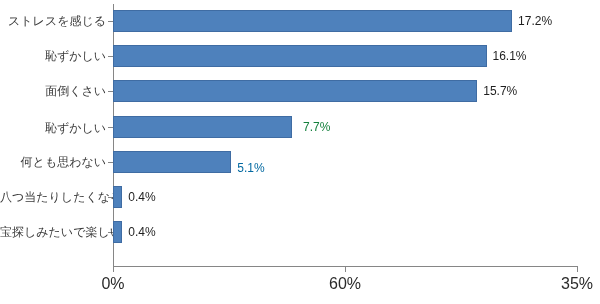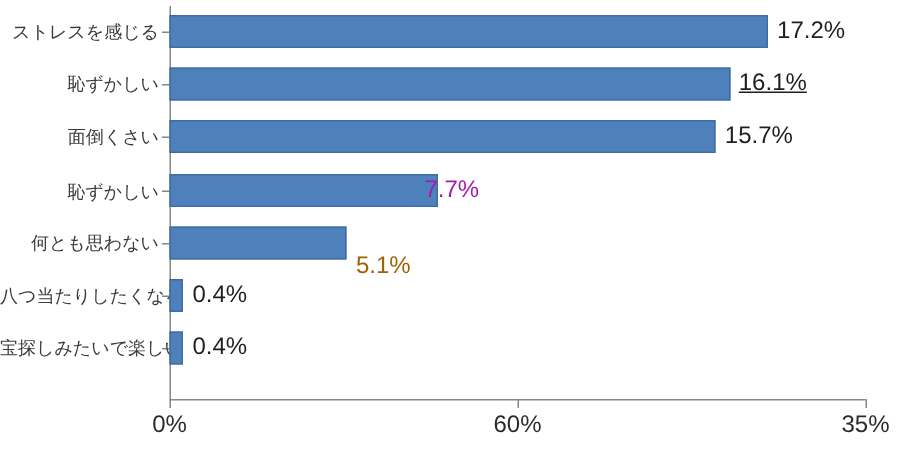--- a/index.html
+++ b/index.html
@@ -74,21 +74,21 @@
     white-space: nowrap;
     font-size: 12px;
     line-height: 14px;
     color: #3a3a3a;
   }
 
   
   .data-label {
     position: absolute;
     white-space: nowrap;
-    font-size: 16px;
+    font-size: 12px;
     line-height: 18px;
     color: #1f1f1f;
   }
 
   
   .x-tick-label {
     position: absolute;
     top: 275px;
     white-space: nowrap;
     font-size: 16px;
@@ -106,33 +106,33 @@
   <div class="axis-x-line"></div>
 
   <div id="rows-layer">
       <div class="y-tick" style="top: 21px;"></div>
       <div class="cat-label-wrap" style="top: 14px;">ストレスを感じる</div>
       <div class="bar" title="ストレスを感じる 17.2%" style="left: 113px; top: 10px; width: 399.04px; background: rgb(78, 129, 188); border-color: rgb(63, 108, 163);"></div>
       <div class="data-label" style="left: 518.04px; top: 12px; color: rgb(31, 31, 31);">17.2%</div>
       <div class="y-tick" style="top: 56.2px;"></div>
       <div class="cat-label-wrap" style="top: 49.2px;">恥ずかしい</div>
       <div class="bar" title="面倒くさい 16.1%" style="left: 113px; top: 45.2px; width: 373.52px; background: rgb(78, 129, 188); border-color: rgb(63, 108, 163);"></div>
-      <div class="data-label" style="left: 492.52px; top: 47.2px; color: rgb(31, 31, 31); text-decoration: underline;">16.1%</div>
+      <div class="data-label" style="left: 492.52px; top: 47.2px; color: rgb(31, 31, 31);">16.1%</div>
       <div class="y-tick" style="top: 91.4px;"></div>
       <div class="cat-label-wrap" style="top: 84.4px;">面倒くさい</div>
       <div class="bar" title="イライラする 15.7%" style="left: 113px; top: 80.4px; width: 364.24px; background: rgb(78, 129, 188); border-color: rgb(63, 108, 163);"></div>
       <div class="data-label" style="left: 483.24px; top: 82.4px; color: rgb(31, 31, 31);">15.7%</div>
       <div class="y-tick" style="top: 126.6px;"></div>
       <div class="cat-label-wrap" style="top: 121px;">恥ずかしい</div>
       <div class="bar" title="恥ずかしい 7.7%" style="left: 113px; top: 115.6px; width: 178.64px; background: rgb(78, 129, 188); border-color: rgb(63, 108, 163);"></div>
-      <div class="data-label" style="left: 283px; top: 117.6px; color: #a21caf;">7.7%</div>
+      <div class="data-label" style="left: 303px; top: 117.6px; color: #15803d;">7.7%</div>
       <div class="y-tick" style="top: 161.8px;"></div>
       <div class="cat-label-wrap" style="top: 154.8px;">何とも思わない</div>
       <div class="bar" title="何とも思わない 5.1%" style="left: 113px; top: 150.8px; width: 118.32px; background: rgb(78, 129, 188); border-color: rgb(63, 108, 163);"></div>
-      <div class="data-label" style="left: 237.32px; top: 169px; color: #a16207;">5.1%</div>
+      <div class="data-label" style="left: 237.32px; top: 159px; color: #0369a1;">5.1%</div>
       <div class="y-tick" style="top: 197px;"></div>
       <div class="cat-label-wrap" style="top: 190px;">八つ当たりしたくなる</div>
       <div class="bar" title="八つ当たりしたくなる 0.4%" style="left: 113px; top: 186px; width: 9.28px; background: rgb(78, 129, 188); border-color: rgb(63, 108, 163);"></div>
       <div class="data-label" style="left: 128.28px; top: 188px; color: rgb(31, 31, 31);">0.4%</div>
       <div class="y-tick" style="top: 232.2px;"></div>
       <div class="cat-label-wrap" style="top: 225.2px;">宝探しみたいで楽しい</div>
       <div class="bar" title="宝探しみたいで楽しい 0.4%" style="left: 113px; top: 221.2px; width: 9.28px; background: rgb(78, 129, 188); border-color: rgb(63, 108, 163);"></div>
       <div class="data-label" style="left: 128.28px; top: 223.2px; color: rgb(31, 31, 31);">0.4%</div>
     </div>
 

